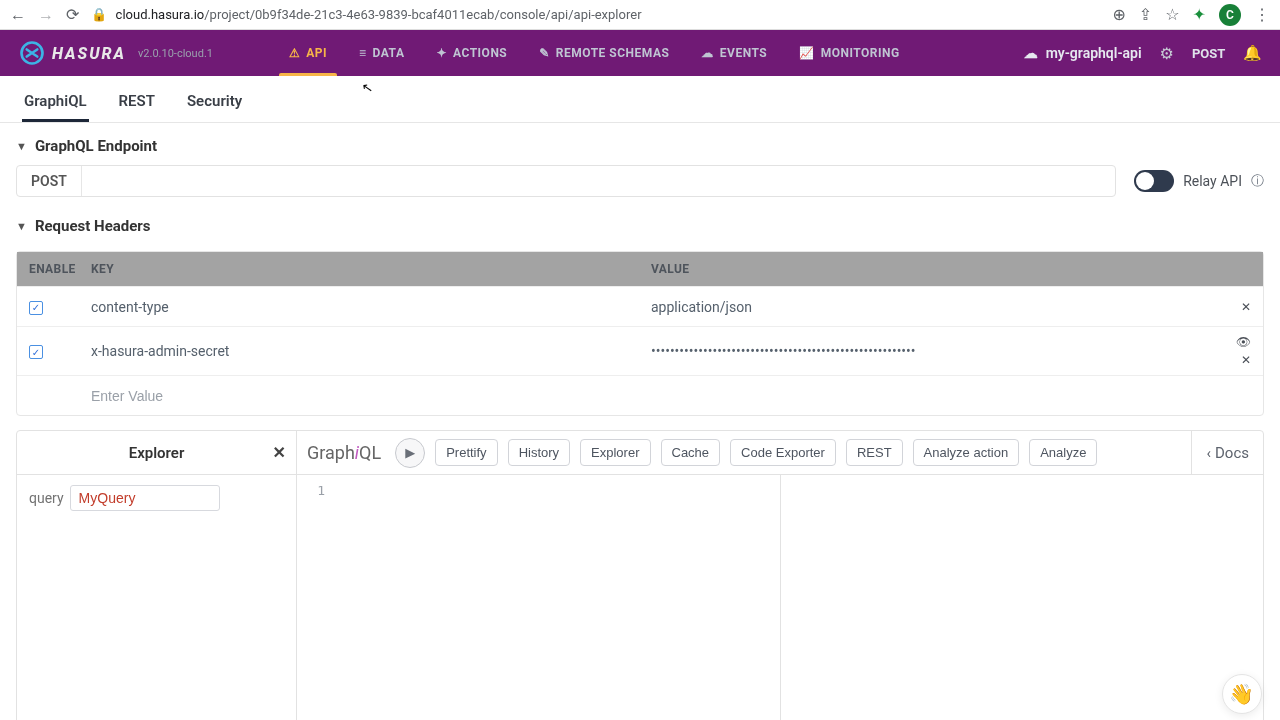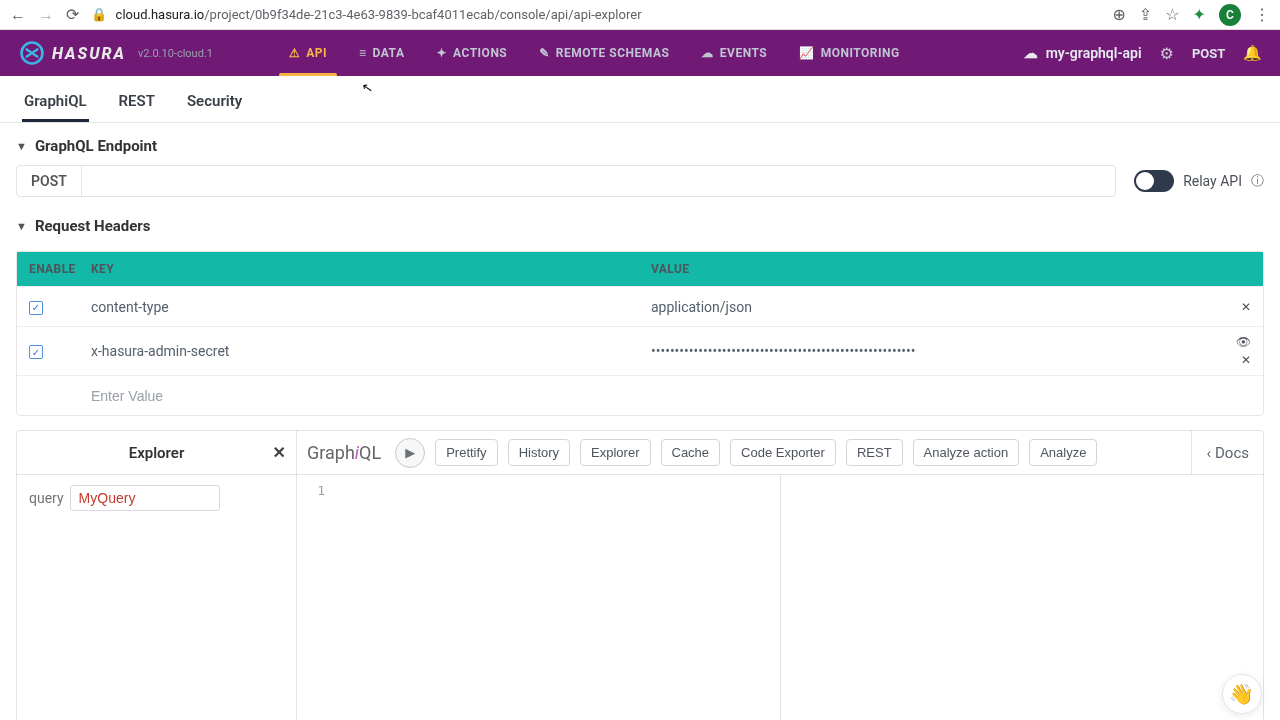--- a/index.html
+++ b/index.html
@@ -115,21 +115,21 @@
   .toggle .knob {
     width: 18px; height: 18px; background: #fff; border-radius: 50%; position: absolute; top: 2px; left: 2px;
   }
   .info-icon { color: #6f7782; font-size: 13px; }
 
   
   .headers-table {
     border: 1px solid #e6e6e6; border-radius: 4px; margin: 0 16px;
   }
   .ht-head {
-    display: flex; background: #14b8a6; font-size: 12px; font-weight: 700; color: #4e545c;
+    display: flex; background: #a3a3a3; font-size: 12px; font-weight: 700; color: #4e545c;
     letter-spacing: 0.4px; padding: 10px 12px;
   }
   .col-enable { width: 62px; }
   .col-key { flex: 1; }
   .col-value { flex: 1; }
   .col-actions { width: 40px; }
   .ht-row {
     display: flex; align-items: center; padding: 8px 12px; border-top: 1px solid #eee;
     font-size: 14px; color: #55606c; min-height: 40px;
   }

